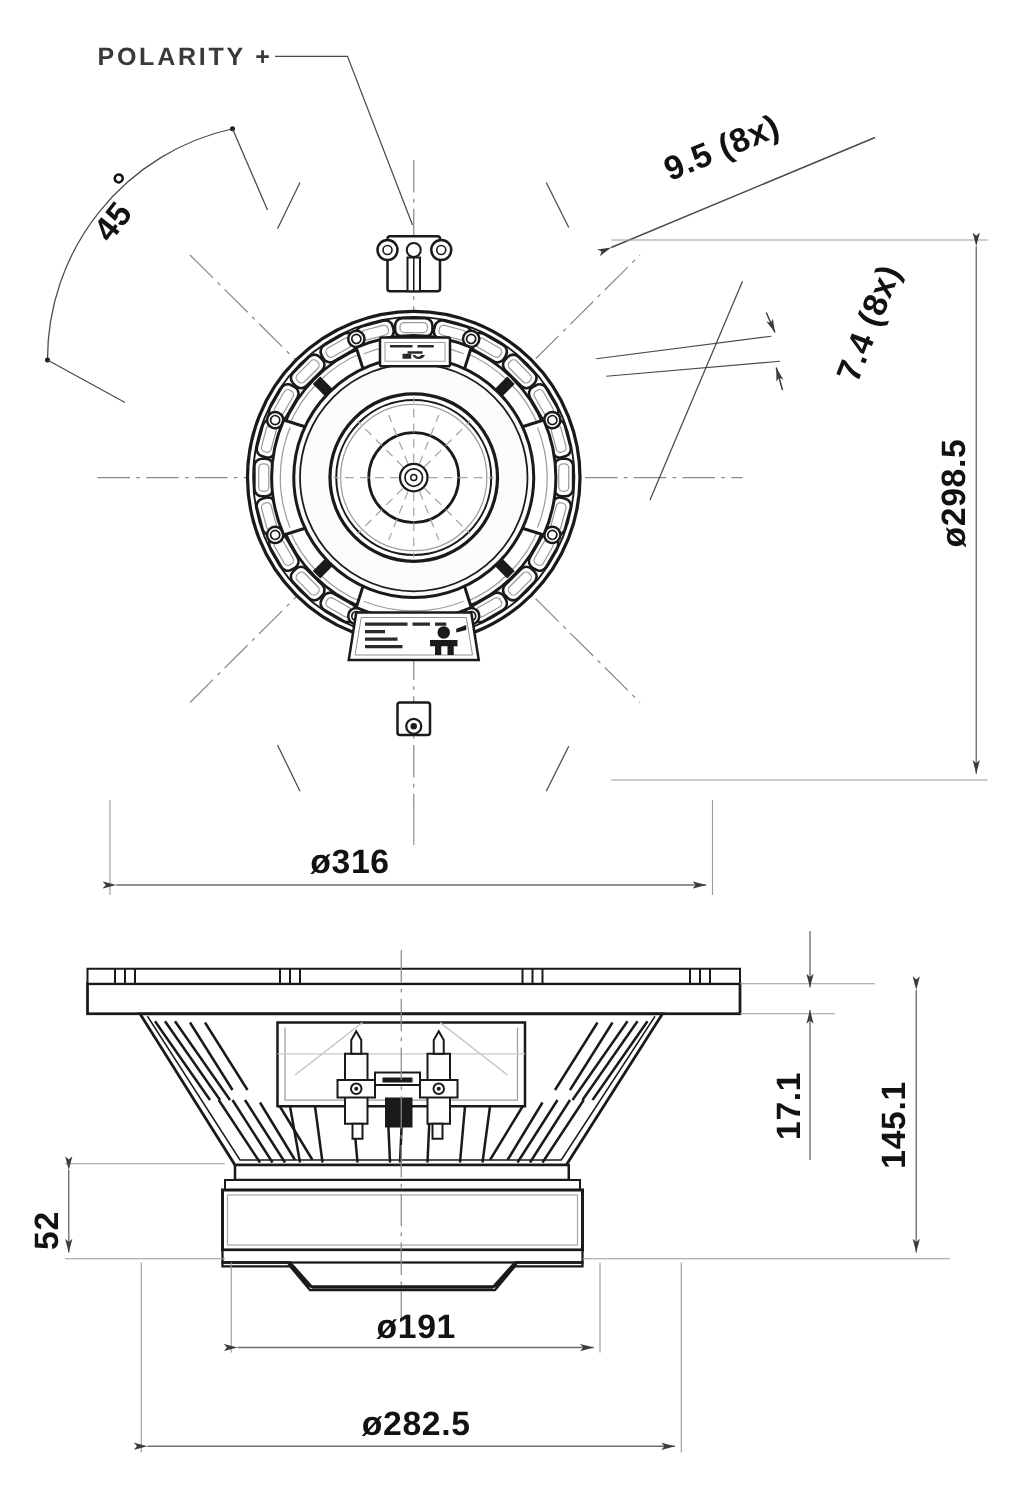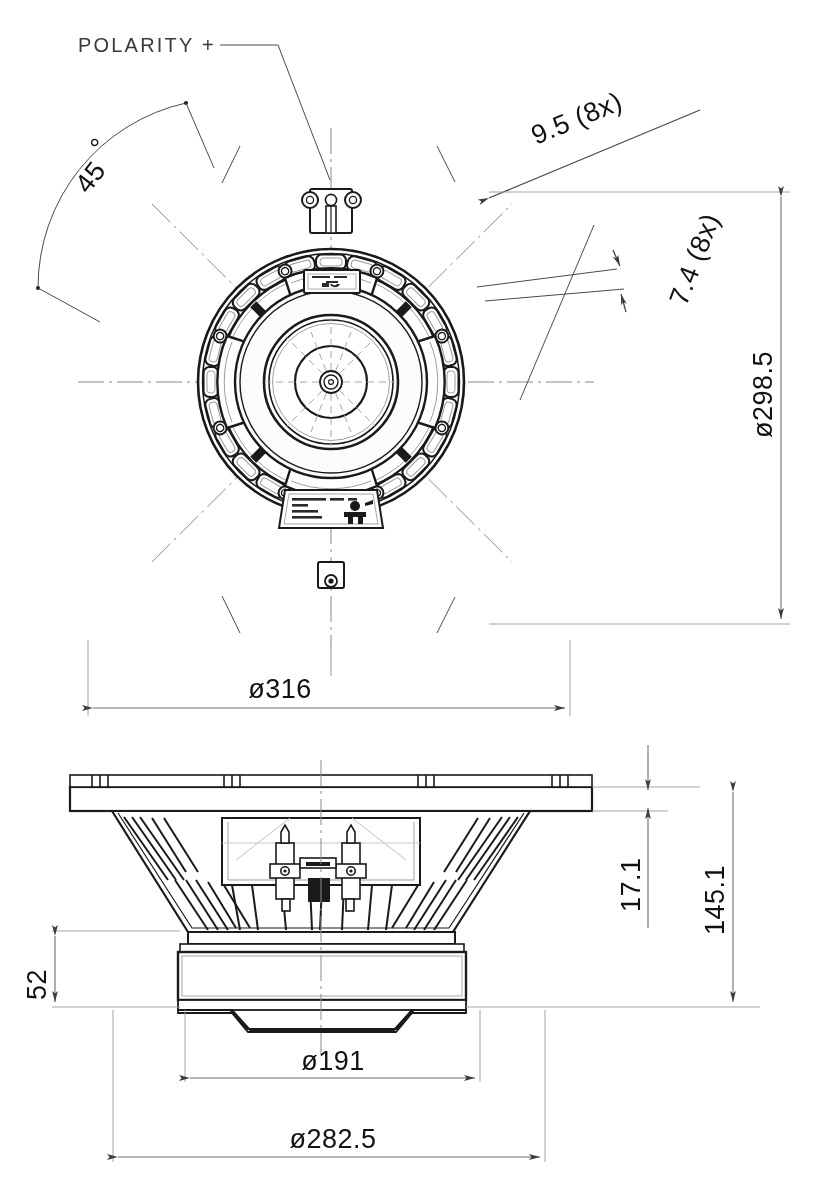--- a/index.html
+++ b/index.html
@@ -1,18 +1,18 @@
 <!DOCTYPE html>
 <html><head>
 <meta charset="utf-8">
 <style>
   html,body{margin:0;padding:0;background:#ffffff;}
   body{width:814px;height:1200px;overflow:hidden;
        font-family:"Liberation Sans","DejaVu Sans",sans-serif;color:#1a1a1a;}
-  #stage{position:relative;width:814px;height:1200px;background:#fffffe;}
+  #stage{position:relative;width:814px;height:1200px;background:#fffffe;font-weight:bold;}
   #stage svg{position:absolute;left:0;top:0;}
   .dimtext{font-family:"Liberation Sans","DejaVu Sans",sans-serif;
            fill:#121212;font-size:27px;letter-spacing:0.5px;}
   .note{font-family:"Liberation Sans","DejaVu Sans",sans-serif;
         fill:#3a3a3a;font-size:20px;letter-spacing:2.2px;}
 </style>
 </head>
 <body>
 
 <div id="stage">

